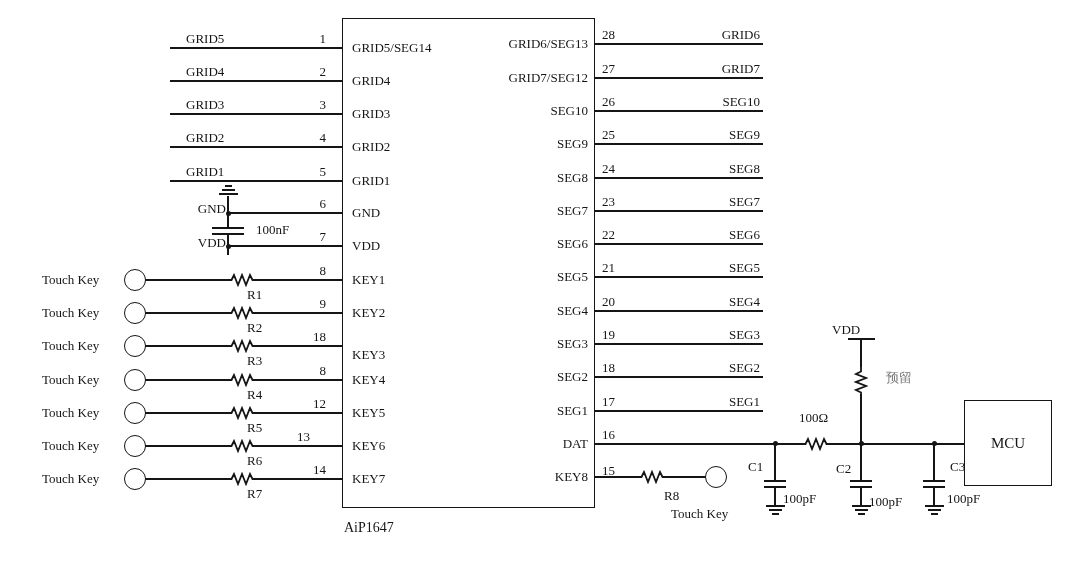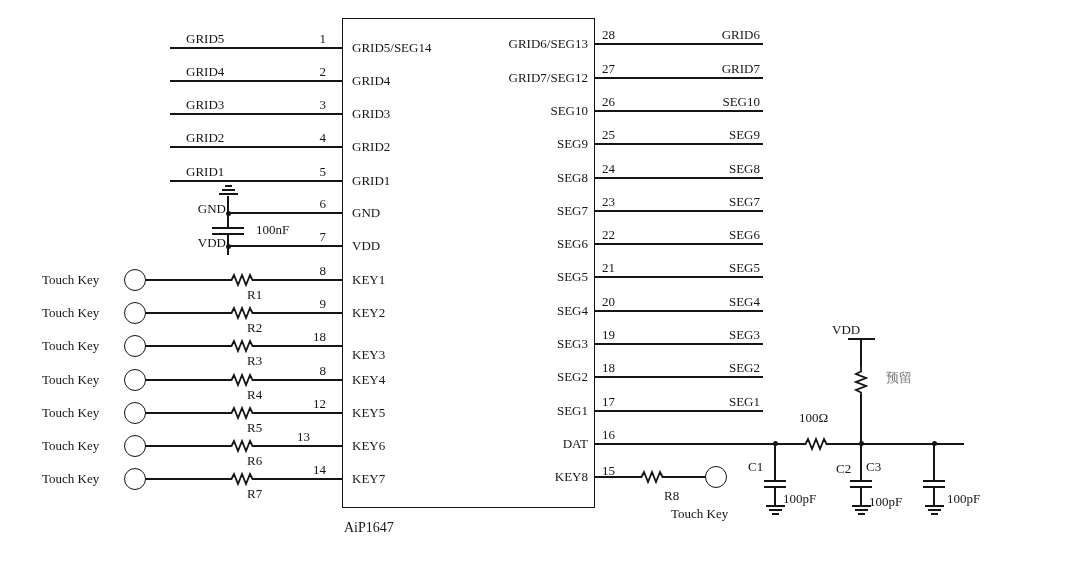--- a/index.html
+++ b/index.html
@@ -274,23 +274,26 @@
   <div>
     <div class="plate" style="left:923px;top:480px;width:22px"></div>
     <div class="plate" style="left:923px;top:486px;width:22px"></div>
   </div>
   <div class="v" style="left:933.2px;top:488px;height:17px"></div>
   <div>
     <div class="gb" style="left:924.5px;top:505px;width:19px"></div>
     <div class="gb" style="left:927.5px;top:509px;width:13px"></div>
     <div class="gb" style="left:930.5px;top:513px;width:7px"></div>
   </div>
-  <span class="t" style="left:866px;top:459px">C3</span>
+  <span class="t" style="left:950px;top:459px">C3</span>
   <span class="t" style="left:947px;top:491px">100pF</span>
 
+  <div class="box mcu" style="left:964px;top:400px;width:88px;height:86px">
+    <span>MCU</span>
+  </div>
 
   <div class="w" style="left:595px;top:476px;width:45px"></div>
   <span class="t" style="left:602px;top:463px">15</span>
   <span class="t tr" style="left:468px;top:469px;width:120px">KEY8</span>
   <svg class="res" style="left:637px;top:470px" width="28" height="14">
       <use href="#rz"></use>
     </svg>
   <div class="w" style="left:663px;top:476px;width:43px"></div>
   <span class="t" style="left:664px;top:488px">R8</span>
   <div class="ring" style="left:705px;top:466px"></div>

